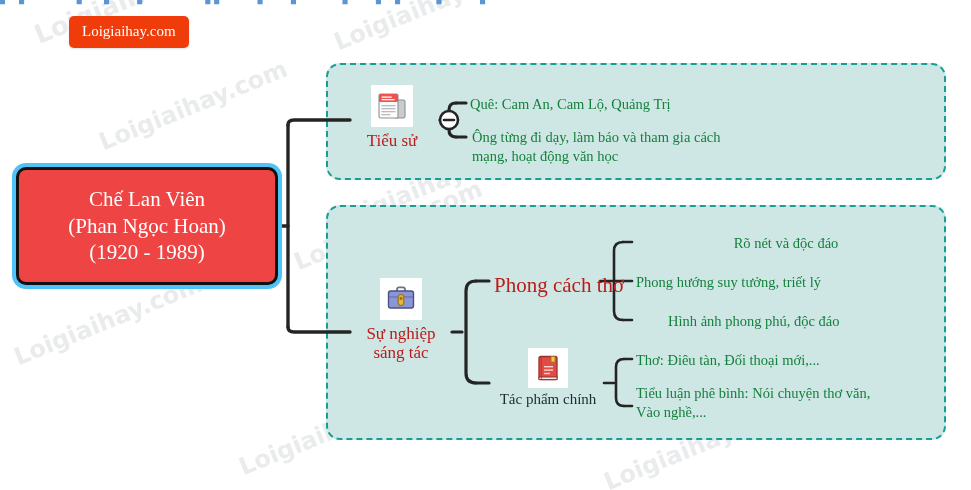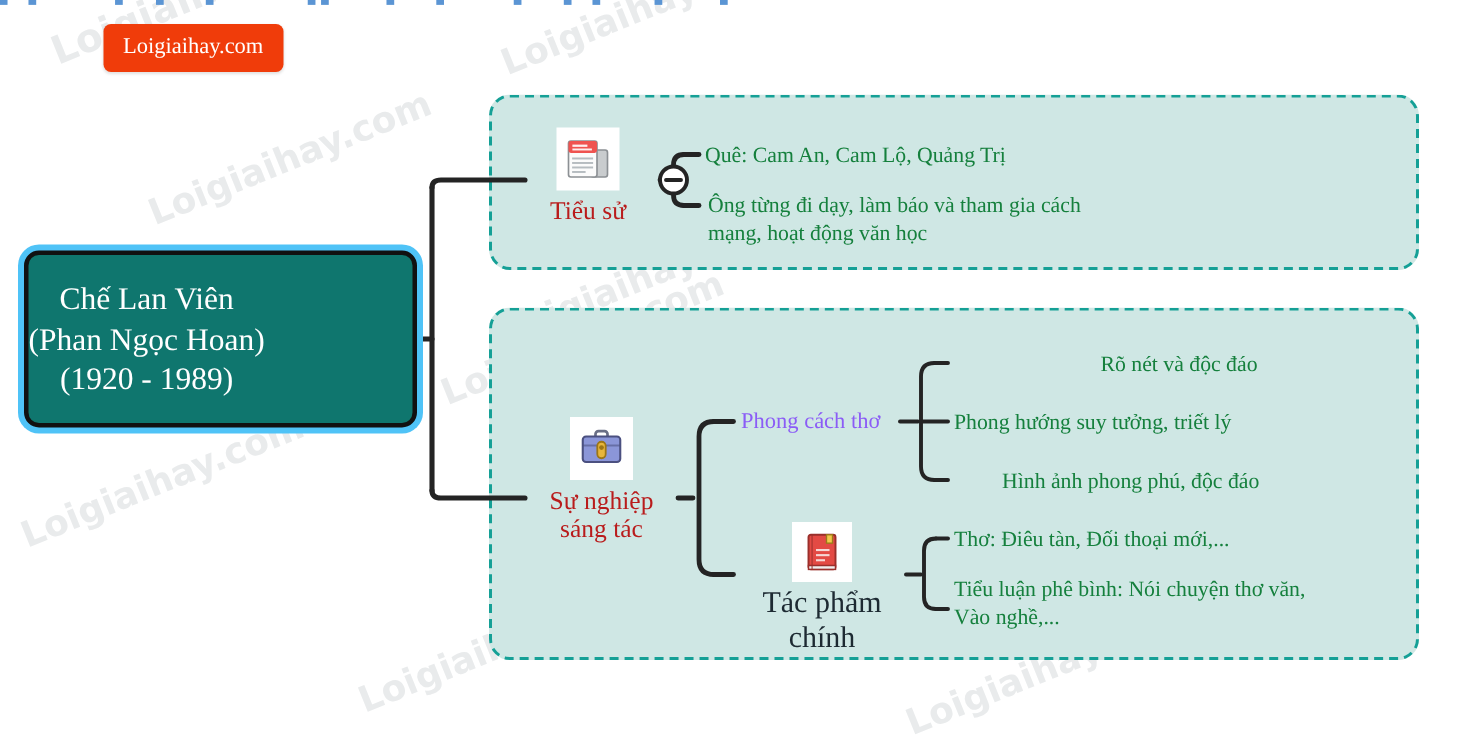--- a/index.html
+++ b/index.html
@@ -62,27 +62,28 @@
     font-family: "Liberation Serif", serif;
     z-index: 6;
     box-shadow: 0 1px 2px rgba(0,0,0,0.12);
   }
 
   
   #root-node {
     position: absolute;
     left: 16px; top: 167px;
     width: 262px; height: 118px;
-    background: #0f766e;
+    background: #ef4444;
     border: 3px solid #111111;
     border-radius: 10px;
     box-shadow: 0 0 0 4px #4fc3f7;
     box-sizing: border-box;
     display: flex;
     align-items: center;
+    justify-content: center;
     z-index: 5;
   }
   #root-node .root-text {
     color: #ffffff;
     font-size: 21px;
     line-height: 1.28;
     text-align: center;
     font-family: "Liberation Serif", serif;
   }
   #root-node .root-text div { white-space: nowrap; }
@@ -117,27 +118,27 @@
   #node-bio  { left: 344px; top: 85px;  width: 96px; }
   #node-work { left: 350px; top: 278px; width: 102px; }
   #node-tacpham {
     position: absolute; left: 488px; top: 348px; width: 120px;
     text-align: center; z-index: 4;
   }
   #node-tacpham .icon-box {
     width: 40px; height: 40px; background: #ffffff;
     margin: 0 auto 3px auto; display: flex; align-items: center; justify-content: center;
   }
-  #node-tacpham .node-text { font-size: 20px; color: #1d2a32; }
+  #node-tacpham .node-text { font-size: 15px; color: #1d2a32; }
 
   
   .mid-label {
     position: absolute;
-    font-size: 15px;
-    color: #8b5cf6;
+    font-size: 21px;
+    color: #b91c1c;
     z-index: 4;
     white-space: nowrap;
   }
 
   
   .leaf {
     position: absolute;
     font-size: 14.5px;
     color: #15803d;
     line-height: 1.3;

